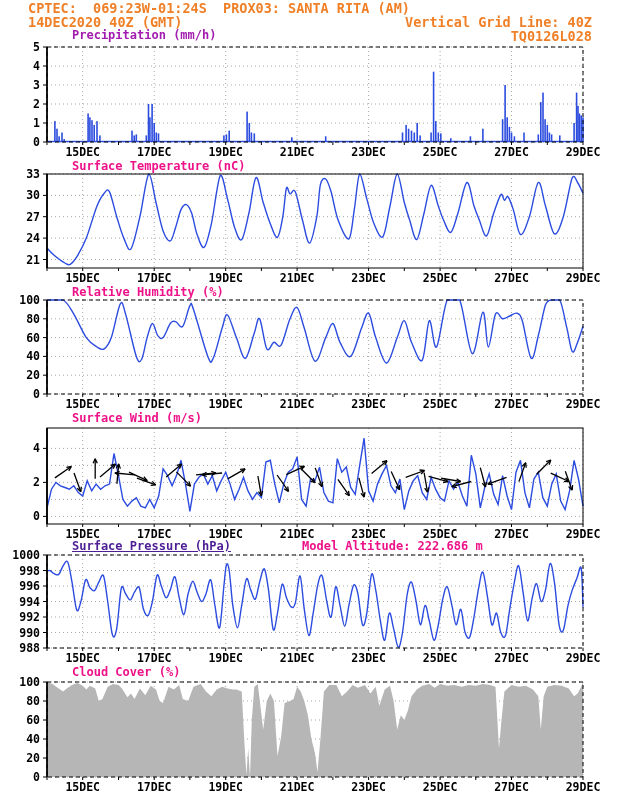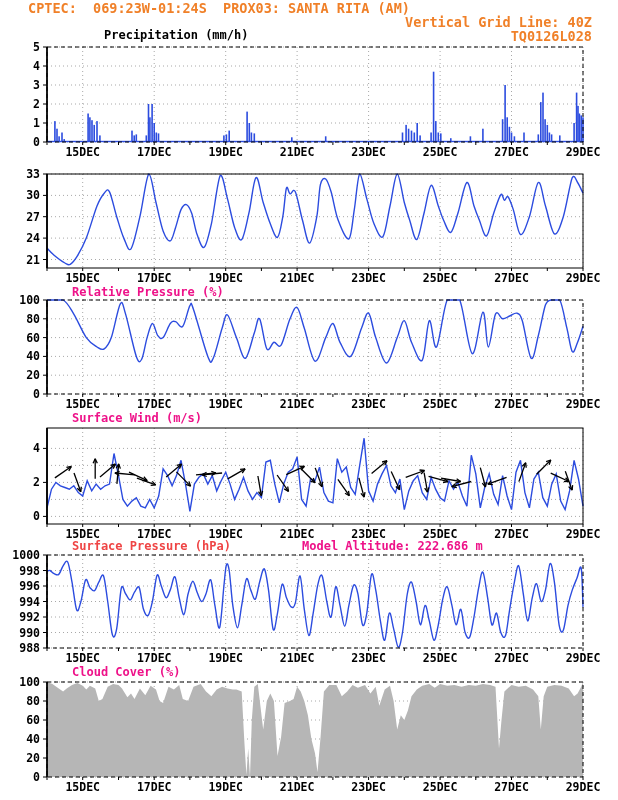--- a/index.html
+++ b/index.html
@@ -9,27 +9,29 @@
   .hdr{font-size:13.5px;}
   .ttl{font-size:12px;}
   .rt{right:26px;text-align:right;}
   #plot{position:absolute;left:0;top:0;}
 </style>
 </head>
 <body>
 <div id="screen">
 
   <div class="t hdr orange" style="left: 28px; top: 1px; color: rgb(240, 128, 40);">CPTEC:  069:23W-01:24S  PROX03: SANTA RITA (AM)</div>
+  <div class="t hdr orange" style="left: 28px; top: 15px; color: rgb(240, 128, 40);">14DEC2020 40Z (GMT)</div>
   <div class="t hdr orange rt" style="top: 15px; color: rgb(240, 128, 40);">Vertical Grid Line: 40Z</div>
   <div class="t hdr orange rt" style="top: 29px; color: rgb(240, 128, 40);">TQ0126L028</div>
 
-  <div class="t ttl magenta" style="left: 72px; top: 29px; color: #000000; margin-left: 32px;">Precipitation (mm/h)</div>
-  <div class="t ttl magenta" style="left: 72px; top: 286px; color: rgb(238, 18, 137);">Relative Pressure (%)</div>
+  <div class="t ttl magenta" style="left: 72px; top: 29px; color: #a21caf;">Precipitation (mm/h)</div>
+  <div class="t ttl magenta" style="left: 72px; top: 160px; color: rgb(238, 18, 137);">Surface Temperature (nC)</div>
+  <div class="t ttl magenta" style="left: 72px; top: 286px; color: rgb(238, 18, 137);">Relative Humidity (%)</div>
   <div class="t ttl magenta" style="left: 72px; top: 412px; color: rgb(238, 18, 137); text-align: center;">Surface Wind (m/s)</div>
-  <div class="t ttl magenta" style="left: 72px; top: 540px; color: #ef4444;">Surface Pressure (hPa)</div>
+  <div class="t ttl magenta" style="left: 72px; top: 540px; color: #4c1d95; text-decoration: underline;">Surface Pressure (hPa)</div>
   <div class="t ttl magenta" style="left: 302px; top: 540px; color: rgb(238, 18, 137);">Model Altitude: 222.686 m</div>
   <div class="t ttl magenta" style="left: 72px; top: 666px; color: rgb(238, 18, 137);">Cloud Cover (%)</div>
 
   <svg id="plot" width="618" height="800">
       <g>
         <g stroke="#a8a8a8" stroke-width="1" stroke-dasharray="1 3">
           <line x1="82.7" y1="47" x2="82.7" y2="142"></line>
           <line x1="154.2" y1="47" x2="154.2" y2="142"></line>
           <line x1="225.7" y1="47" x2="225.7" y2="142"></line>
           <line x1="297.1" y1="47" x2="297.1" y2="142"></line>

